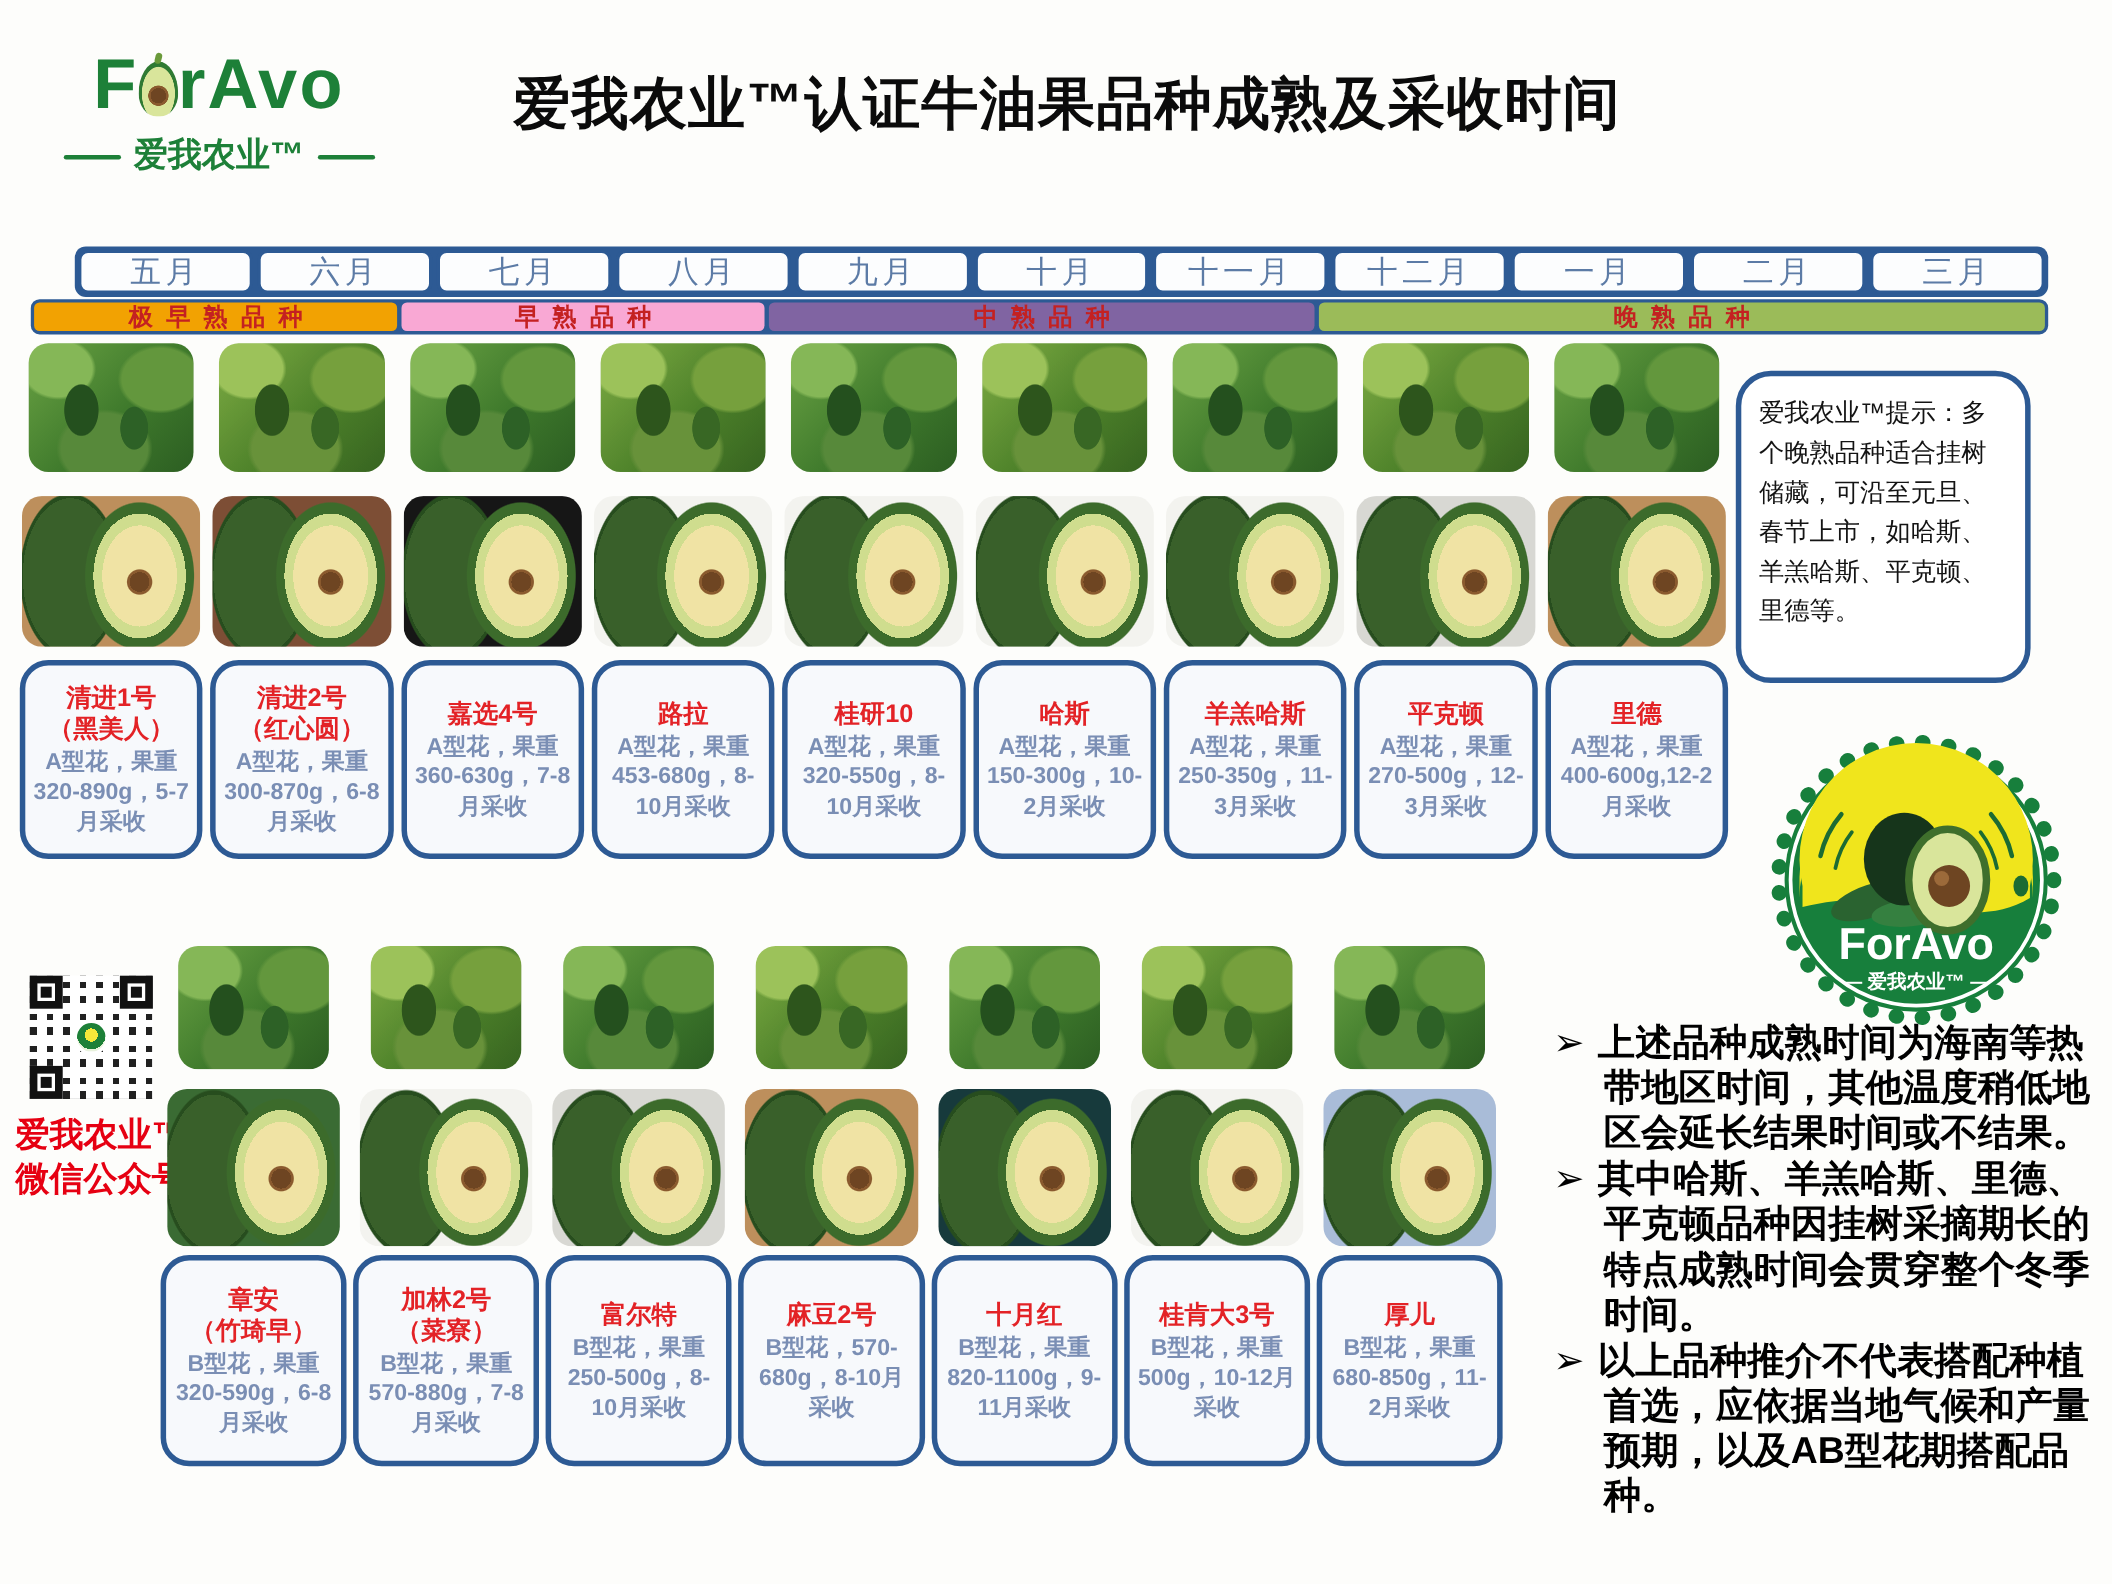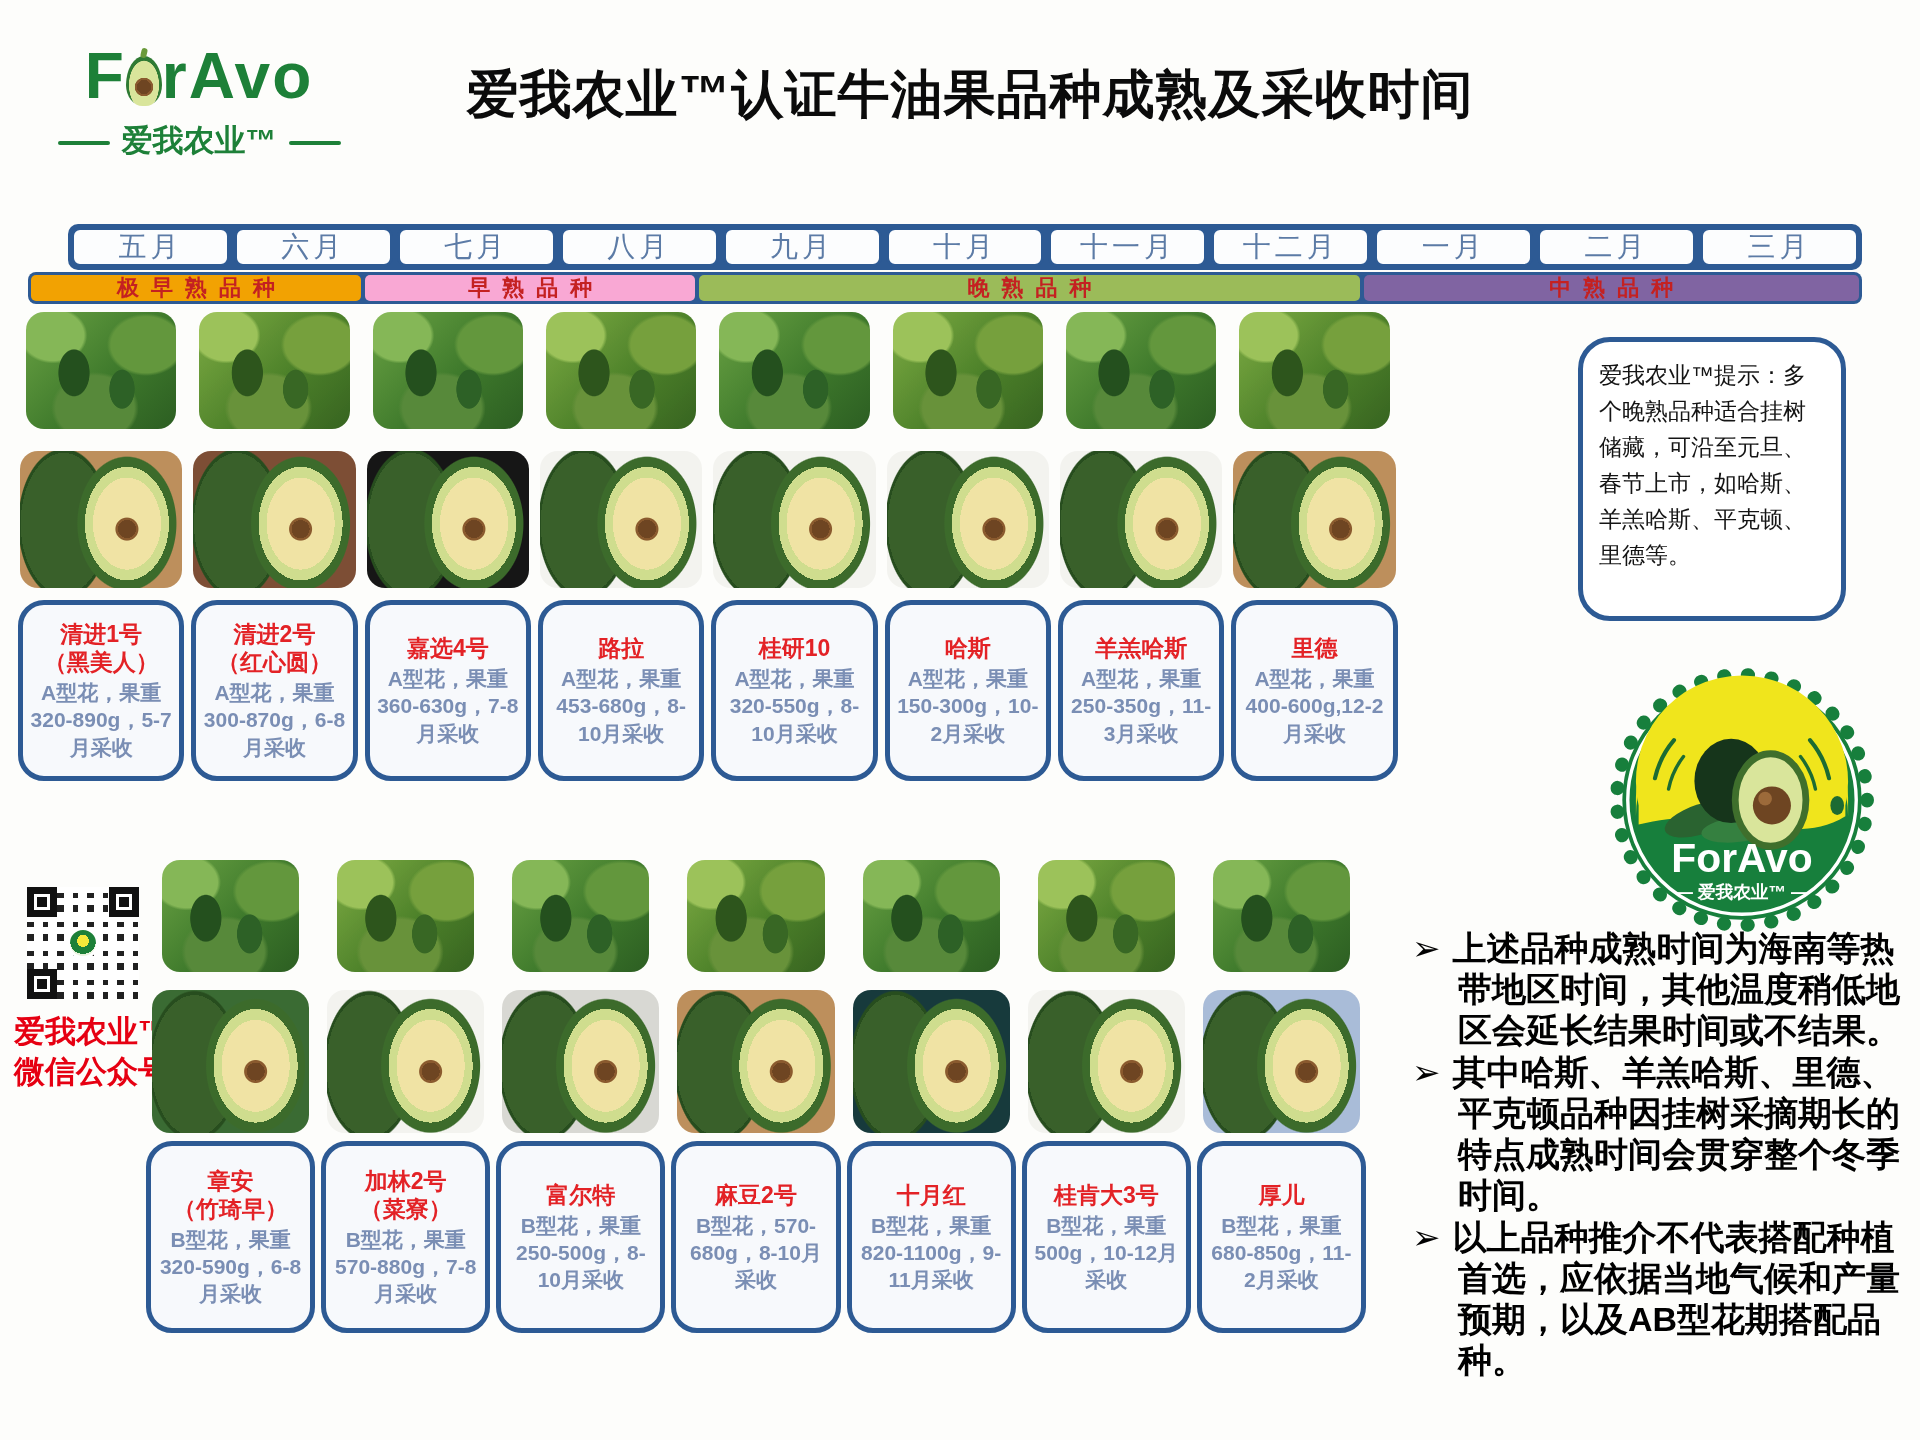--- a/index.html
+++ b/index.html
@@ -171,22 +171,22 @@
       <div class="month-cell">十月</div>
       <div class="month-cell">十一月</div>
       <div class="month-cell">十二月</div>
       <div class="month-cell">一月</div>
       <div class="month-cell">二月</div>
       <div class="month-cell">三月</div>
     </div>
     <div class="cats-row">
       <div class="cat-seg" style="flex: 2 1 0%; background-color: rgb(242, 162, 2); text-align: center;">极早熟品种</div>
       <div class="cat-seg" style="flex: 2 1 0%; background-color: #f9a8d4;">早熟品种</div>
+      <div class="cat-seg" style="flex: 3 1 0%; background-color: rgb(128, 100, 162);">中熟品种</div>
       <div class="cat-seg" style="flex: 4 1 0%; background-color: rgb(155, 187, 89);">晚熟品种</div>
-      <div class="cat-seg" style="flex: 3 1 0%; background-color: rgb(128, 100, 162);">中熟品种</div>
     </div>
   </div>
 
   <div id="tip-box">爱我农业™提示：多个晚熟品种适合挂树储藏，可沿至元旦、春节上市，如哈斯、羊羔哈斯、平克顿、里德等。</div>
 
   <div id="top-cols">
     <div class="vcol">
       <div class="photo tree"></div>
       <div class="photo fruit pbg-wood"></div>
       <div class="vcard">
@@ -240,20 +240,29 @@
         <div class="vbody">A型花，果重150-300g，10-2月采收</div>
       </div>
     </div>
     <div class="vcol">
       <div class="photo tree"></div>
       <div class="photo fruit pbg-white"></div>
       <div class="vcard">
         <div class="vtitle">羊羔哈斯</div>
 
         <div class="vbody">A型花，果重250-350g，11-3月采收</div>
+      </div>
+    </div>
+    <div class="vcol">
+      <div class="photo tree"></div>
+      <div class="photo fruit pbg-grey"></div>
+      <div class="vcard">
+        <div class="vtitle">平克顿</div>
+
+        <div class="vbody">A型花，果重270-500g，12-3月采收</div>
       </div>
     </div>
     <div class="vcol">
       <div class="photo tree"></div>
       <div class="photo fruit pbg-wood"></div>
       <div class="vcard">
         <div class="vtitle">里德</div>
 
         <div class="vbody">A型花，果重400-600g,12-2月采收</div>
       </div>

